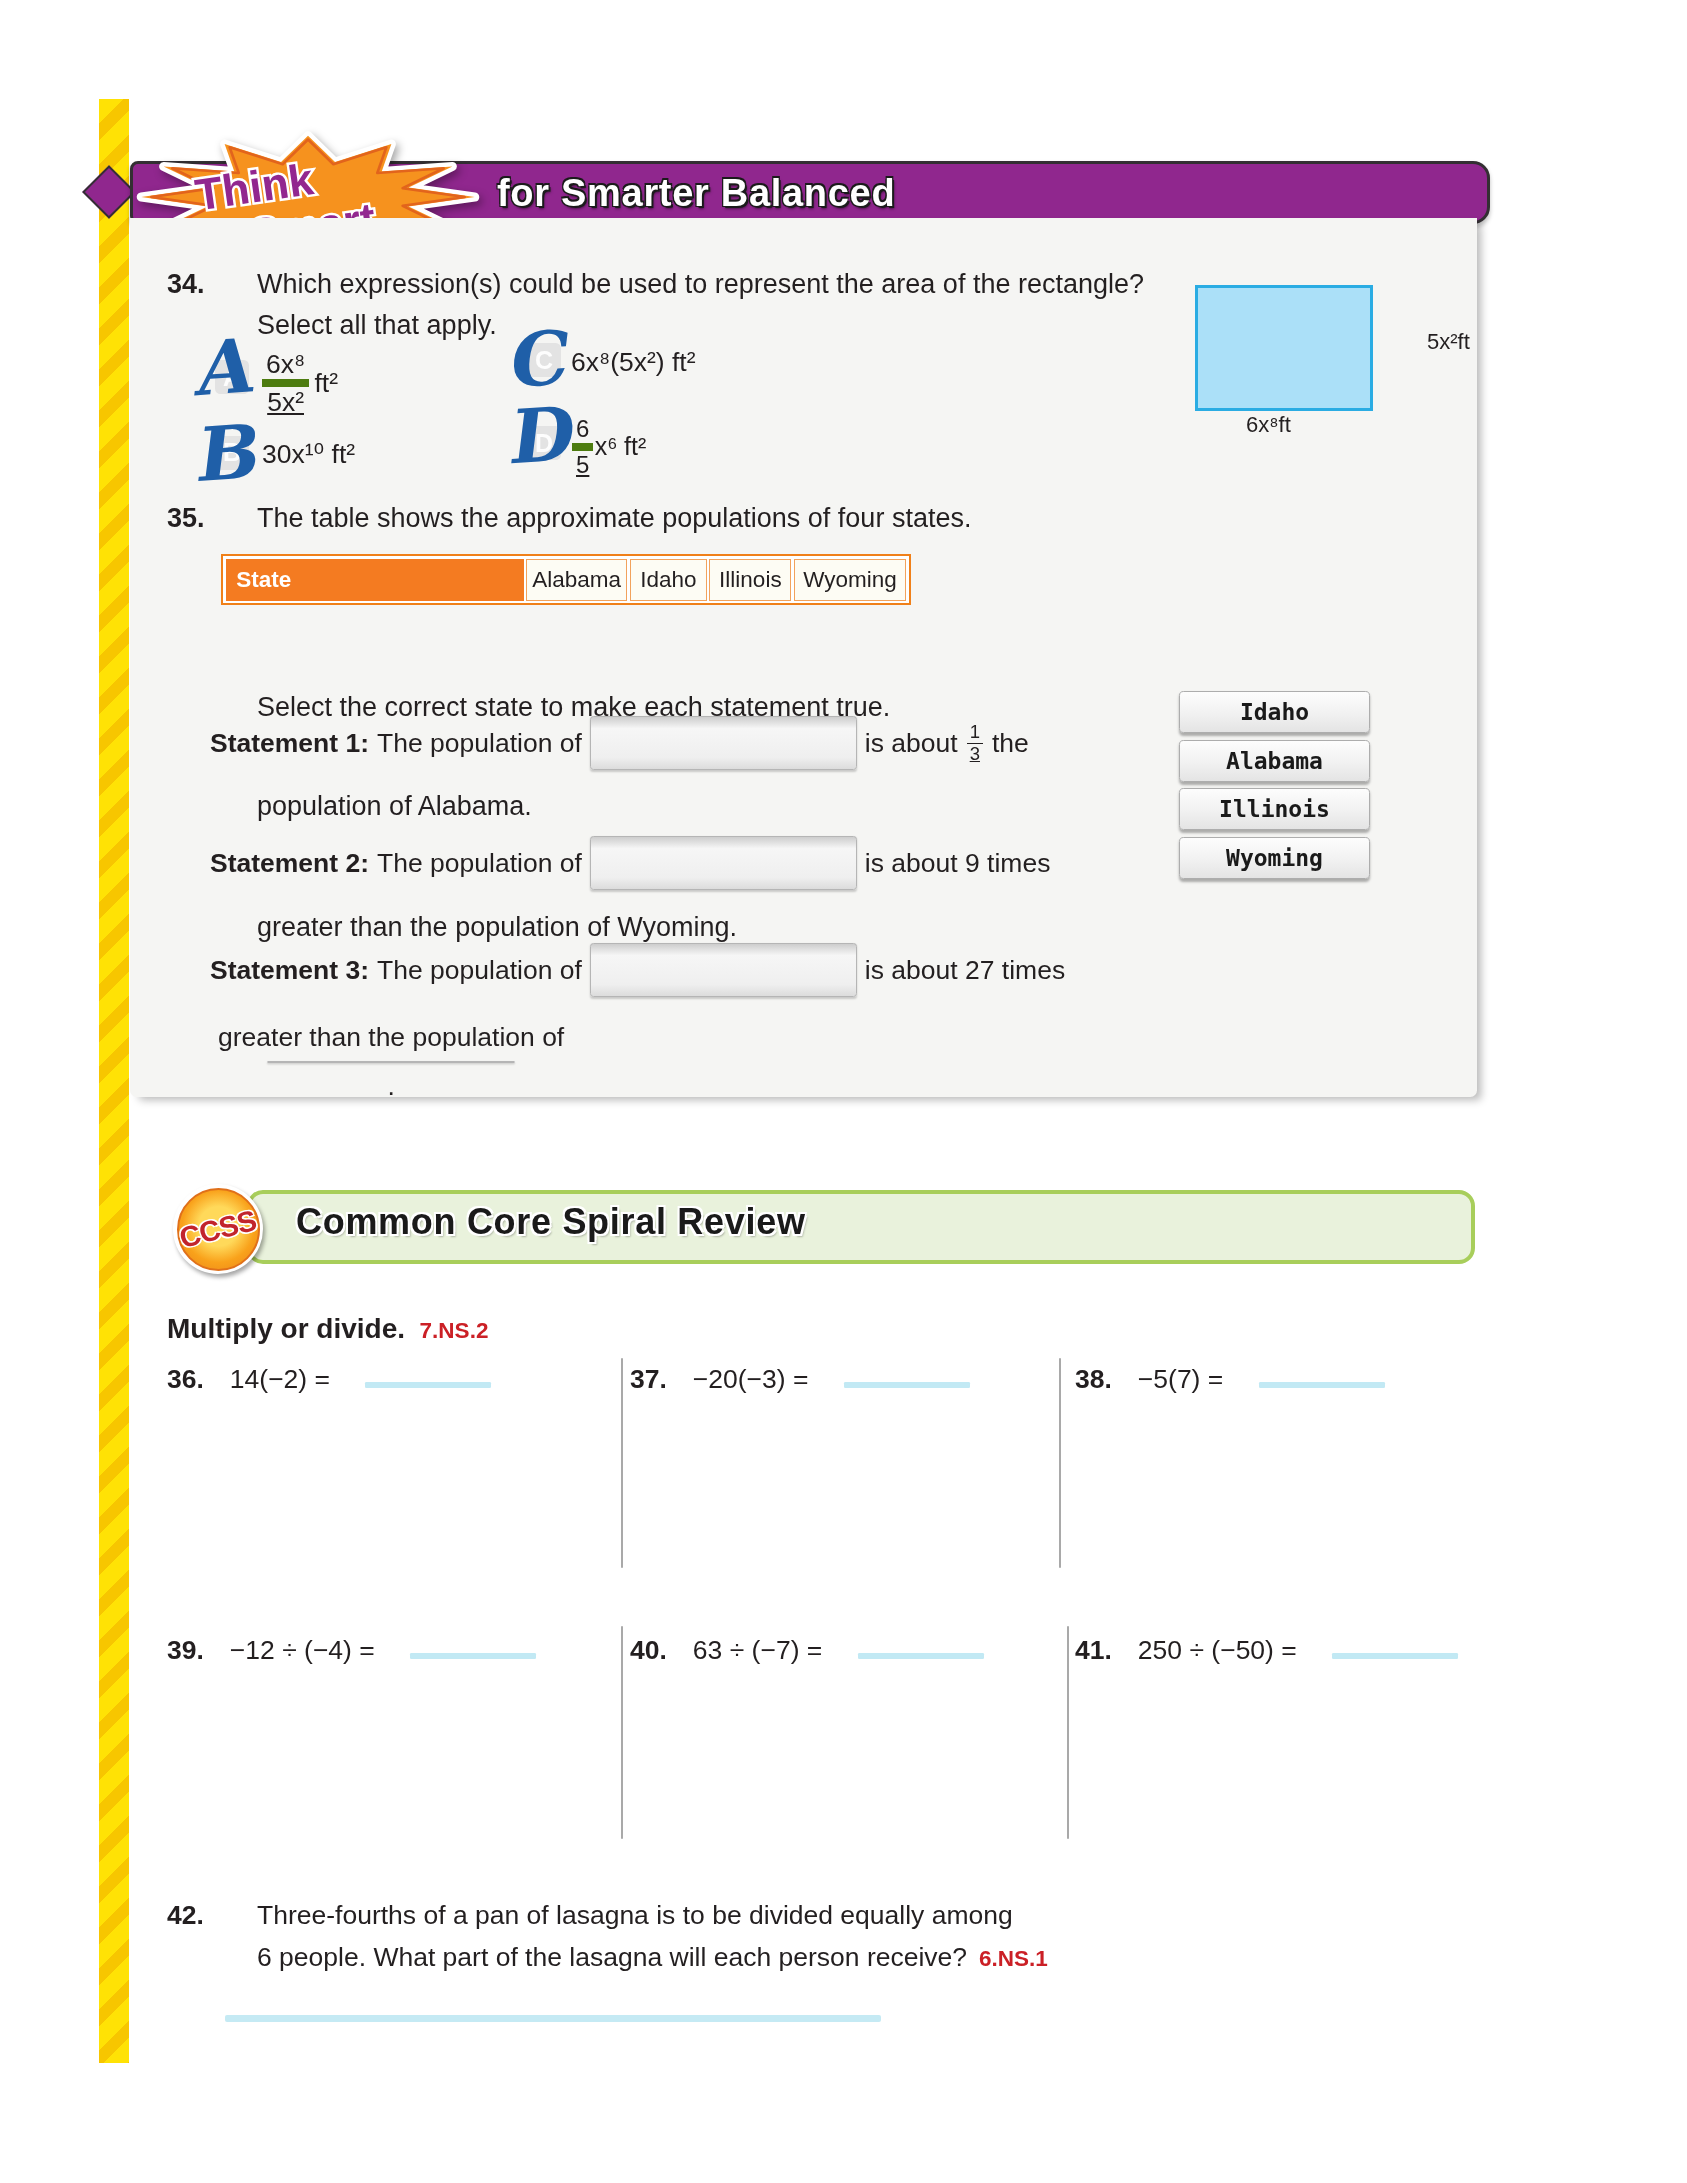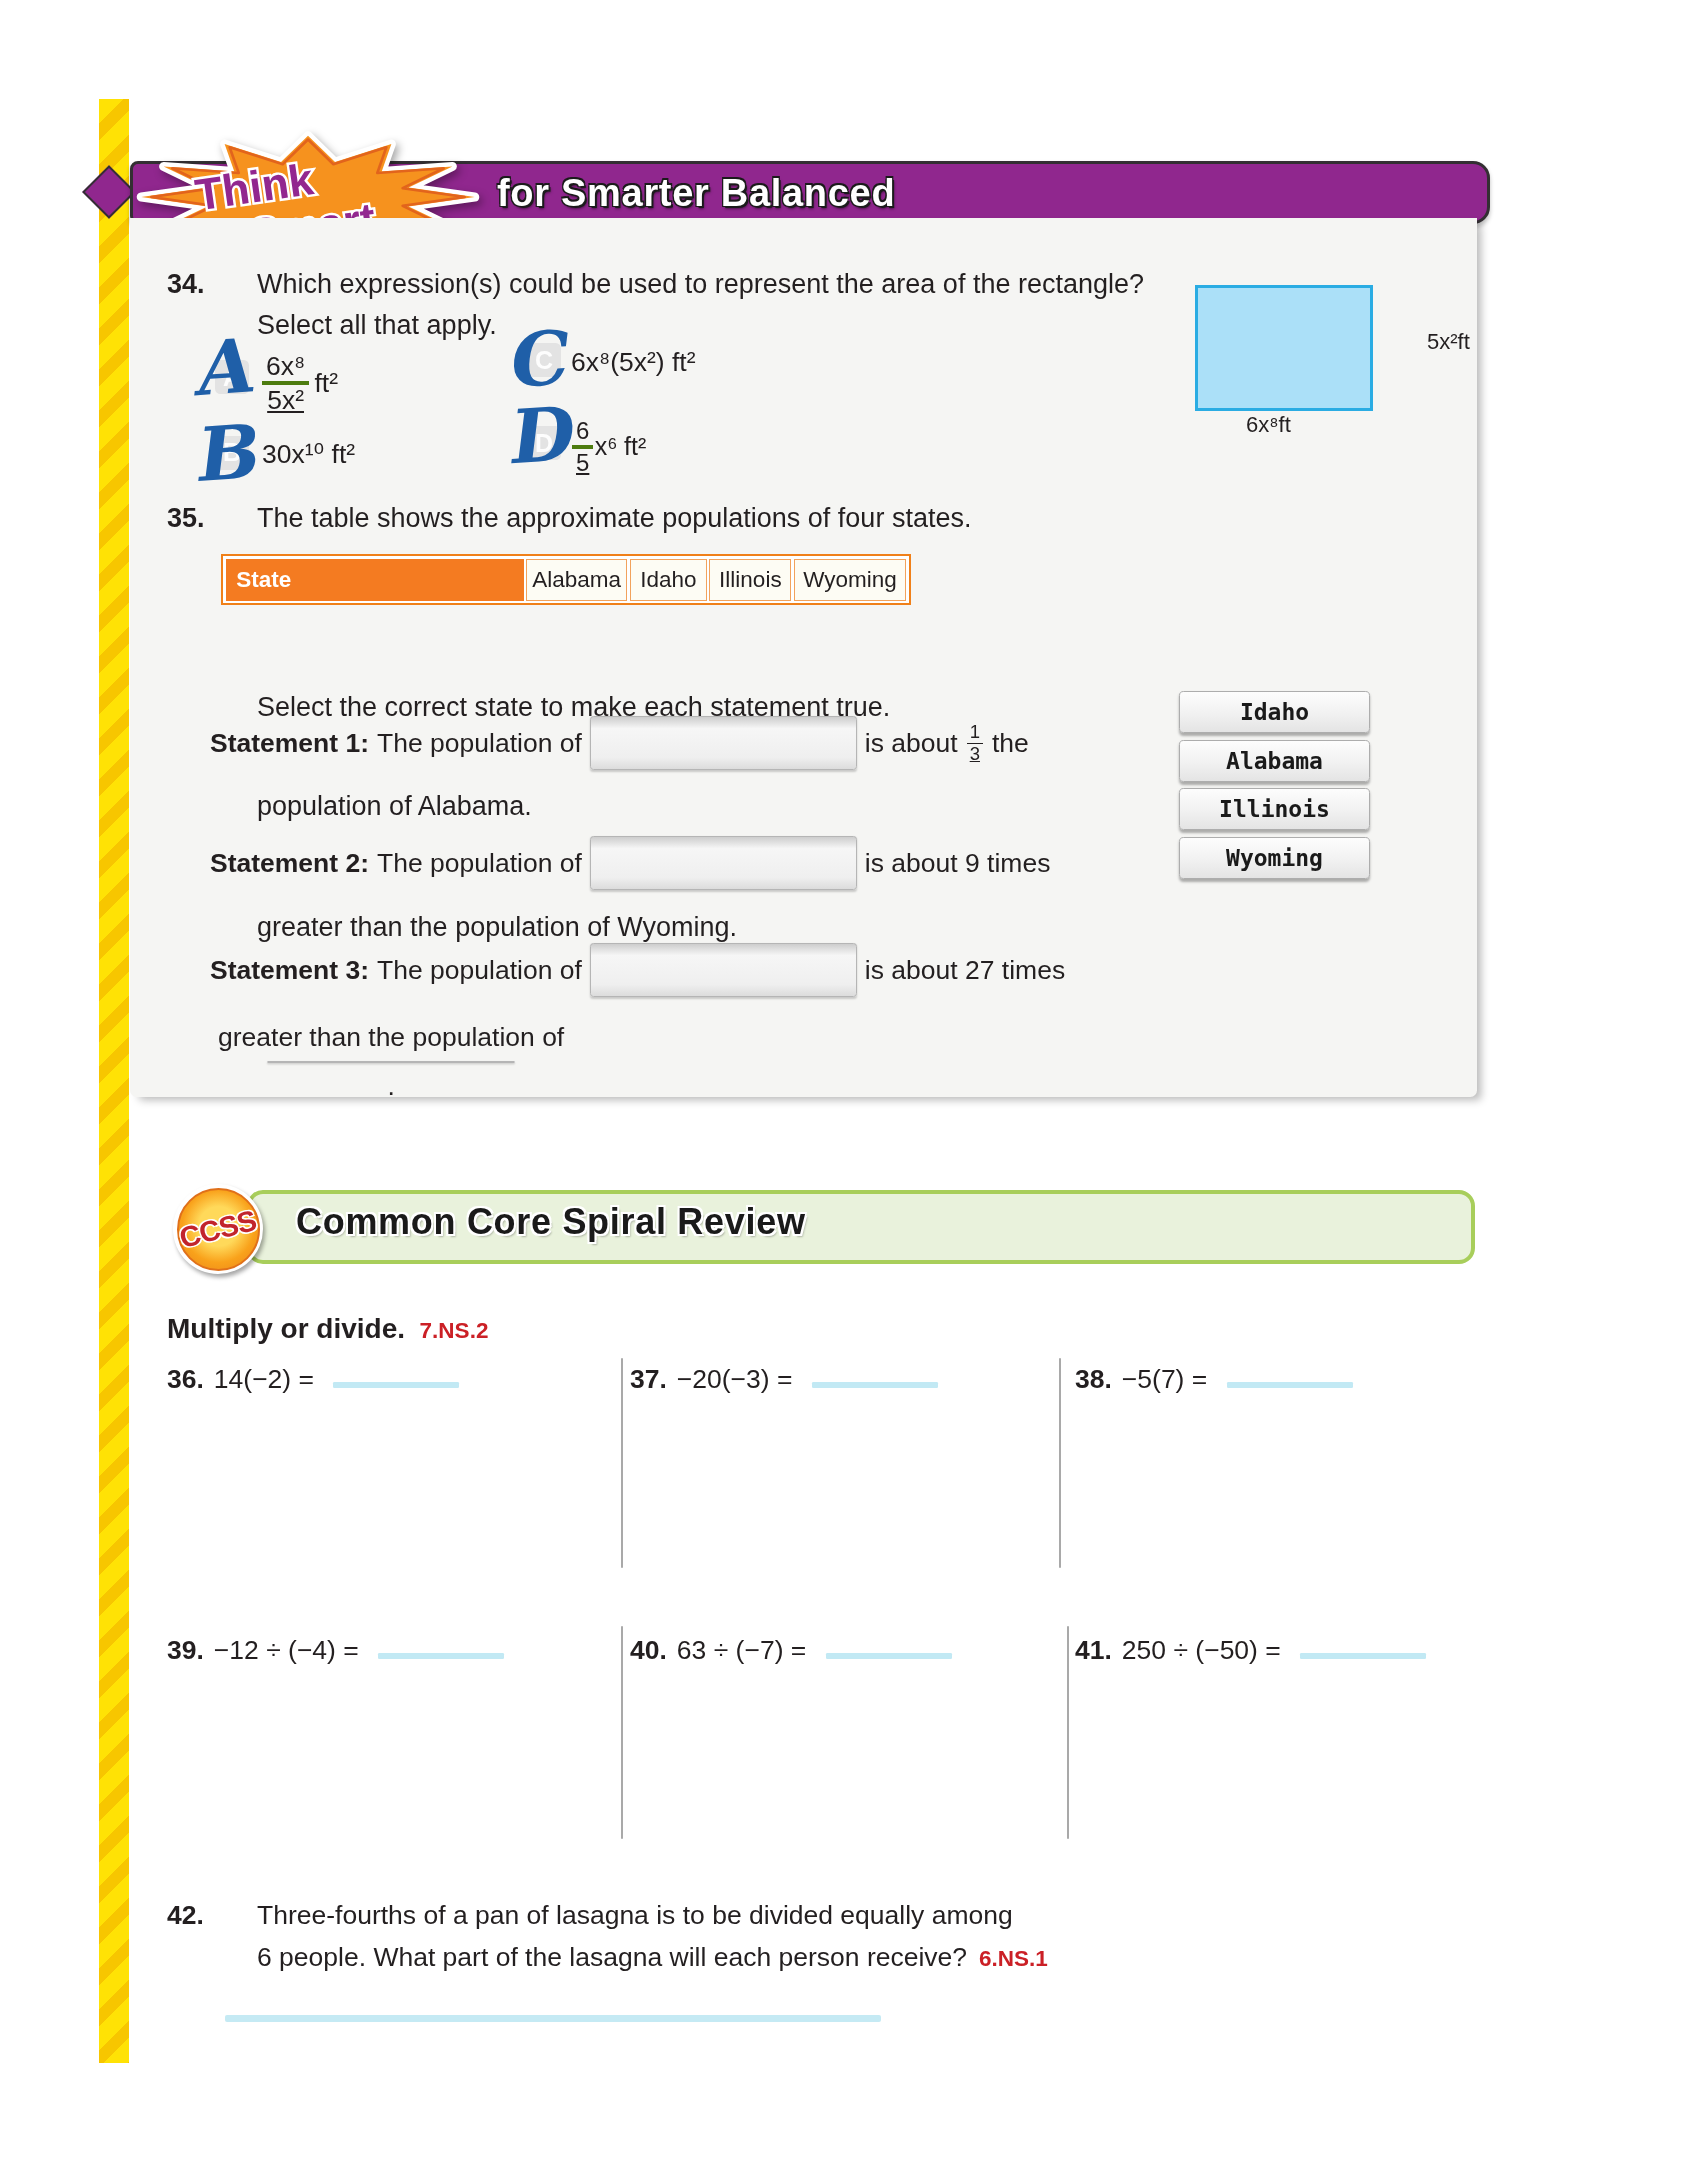--- a/index.html
+++ b/index.html
@@ -30,21 +30,21 @@
   .qtext{font-size:27px;margin-left:47px;}
 
   
   .opt{position:absolute;}
   .hand{position:absolute;font-family:"DejaVu Serif",serif;font-style:italic;font-weight:bold;
     color:#1F5FA8;transform:rotate(-4deg);line-height:1;}
   .printed-letter{position:absolute;width:34px;height:34px;background:#E3E3E3;border-radius:5.3px;
     color:#fdfdfd;font-weight:bold;font-size:25px;display:flex;align-items:center;justify-content:center;}
   .opt-content{position:absolute;display:flex;align-items:center;font-size:26.5px;}
   .frac{display:inline-flex;flex-direction:column;align-items:center;line-height:1.15;}
-  .frac .num{border-bottom:4px solid #4d7c0f;padding:0 4px;}
+  .frac .num{border-bottom:8px solid #4d7c0f;padding:0 4px;}
   .frac .den{padding:0 4px;text-decoration:underline;}
   .frac-sm{font-size:18.5px;line-height:1.1;}
   .frac-sm .num{border-bottom:1.3px solid #231F20;padding:0 2.6px;}
 
   
   .fig-rect{left:1195px;top:285px;width:172px;height:120px;background:#ABE0F8;border:3.3px solid #2AACE3;}
   .fig-label{font-size:22px;}
 
   
   .ptable{left:221px;top:554px;border:2px solid #F08019;background:#fff;padding:2.6px;
@@ -82,21 +82,21 @@
   .ccss-inner{width:79px;height:79px;border-radius:50%;
     background:radial-gradient(circle at 50% 46%,#FFD95A 0 34%,#F9A21B 62%,#E87F17 100%);
     border:2px solid #E0701A;display:flex;align-items:center;justify-content:center;}
   .ccss-text{transform:rotate(-14deg);font-weight:bold;font-size:29px;color:#C2242C;letter-spacing:-0.7px;
     text-shadow:-1.3px -1.3px 0 #fff,1.3px -1.3px 0 #fff,-1.3px 1.3px 0 #fff,1.3px 1.3px 0 #fff;}
 
   .instr-row{left:167px;top:1313px;display:flex;align-items:baseline;gap:14.6px;}
   .instr{font-weight:bold;font-size:28px;}
   .standard{color:#CB2026;font-weight:bold;font-size:22.5px;}
 
-  .prob{position:absolute;display:flex;align-items:center;gap:10px;font-size:26.5px;white-space:nowrap;}
+  .prob{position:absolute;display:flex;align-items:center;gap:26px;font-size:26.5px;white-space:nowrap;}
   .prob .qnum{font-size:26.5px;}
   .blank{display:inline-block;width:126px;height:6px;background:#C2E9F4;border-radius:1.3px;
     align-self:flex-end;margin-bottom:6.6px;margin-left:9.3px;}
   .vdivider{width:2px;background:#A9A9A9;border-radius:1.3px;}
 
   .answer-line{left:225px;top:2015px;width:656px;height:6.6px;background:#C5EAF4;border-radius:2px;}
 </style>
 </head>
 <body>
 

